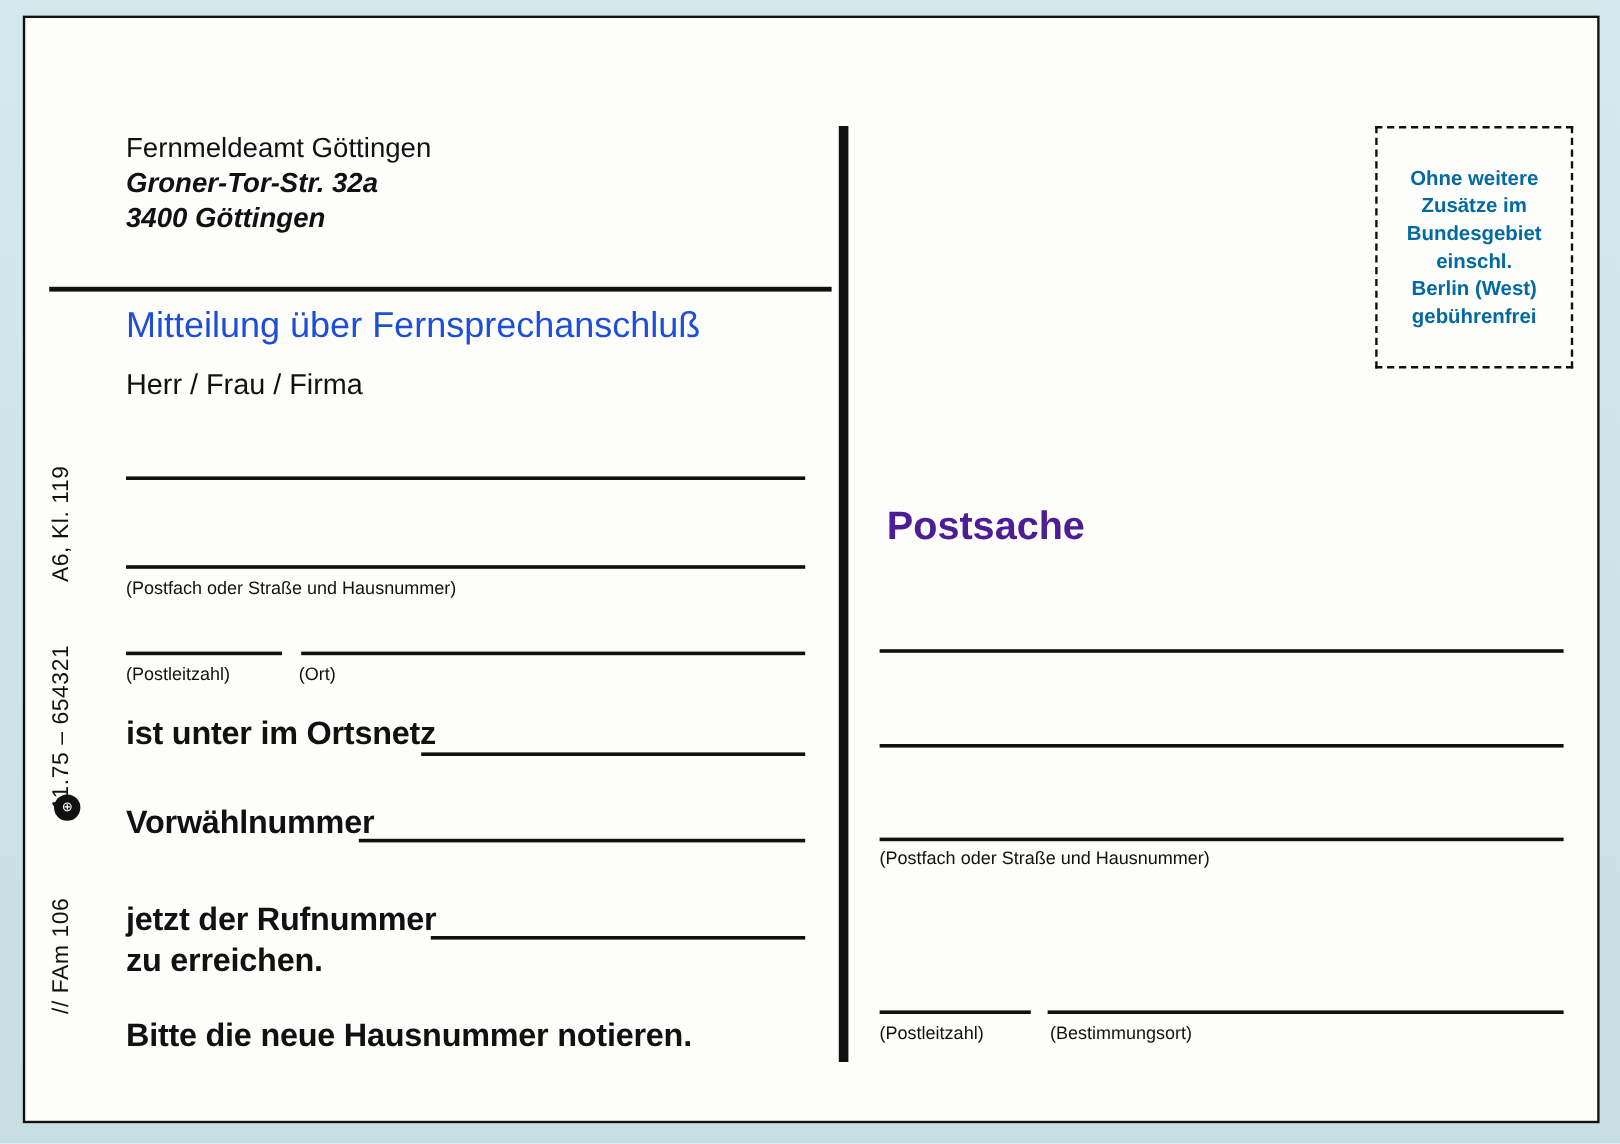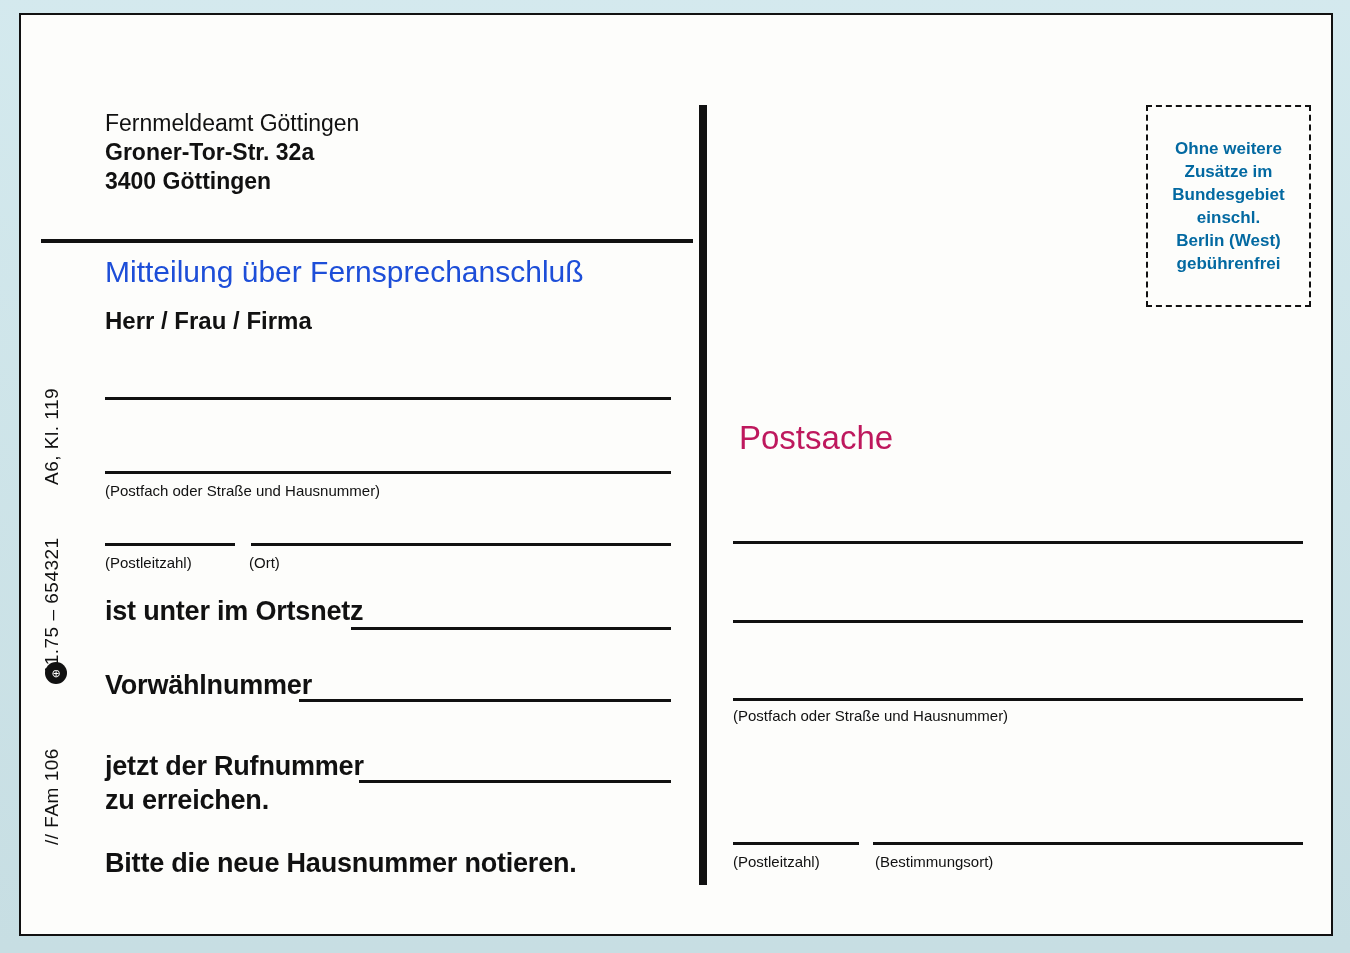--- a/index.html
+++ b/index.html
@@ -94,21 +94,21 @@
     left: 22px;
     top: 50px;
     width: 600px;
     color: #111;
   }
   .sender div {
     font-size: 23px;
     line-height: 29px;
     white-space: nowrap;
   }
-  .sender .bold { font-weight: bold; }
+  .sender .bold { font-weight: bold; font-style: italic; }
 
   
   .rule-top {
     position: absolute;
     left: -42px;
     top: 180px;
     width: 652px;
     height: 4px;
     background: #111;
   }
@@ -132,21 +132,20 @@
     color: #1d4ed8;
     white-space: nowrap;
   }
   .subtitle {
     position: absolute;
     left: 22px;
     top: 248px;
     font-size: 24px;
     color: #111;
     white-space: nowrap;
-    font-weight: bold;
   }
 
   
   .line {
     position: absolute;
     background: #111;
     height: 3px;
   }
   .caption {
     position: absolute;
@@ -162,22 +161,22 @@
     white-space: nowrap;
     letter-spacing: -0.2px;
   }
 
   
   .postsache {
     position: absolute;
     left: 656px;
     top: 360px;
     font-size: 33px;
-    font-weight: normal;
-    color: #be185d;
+    font-weight: bold;
+    color: #4c1d95;
   }
 
   
   .stampbox {
     position: absolute;
     left: 1063px;
     top: 46px;
     width: 165px;
     height: 202px;
     border: 2px dashed #111;

